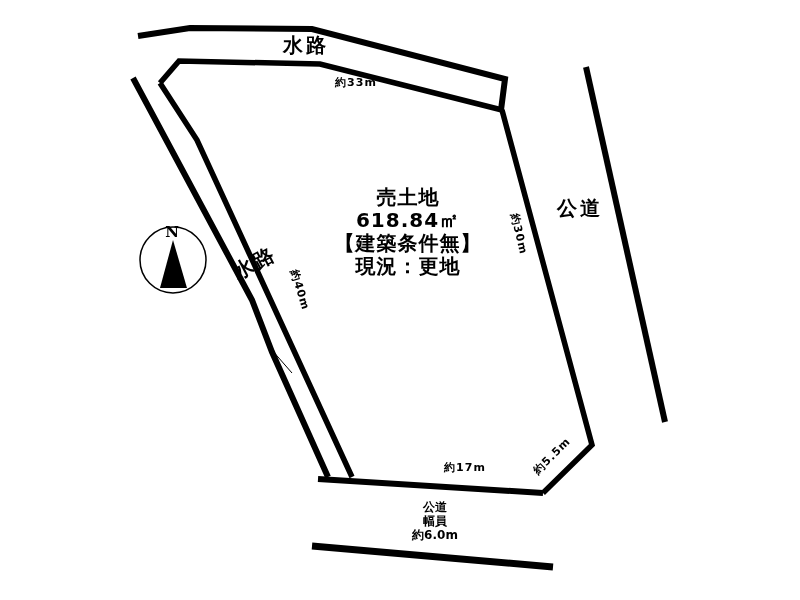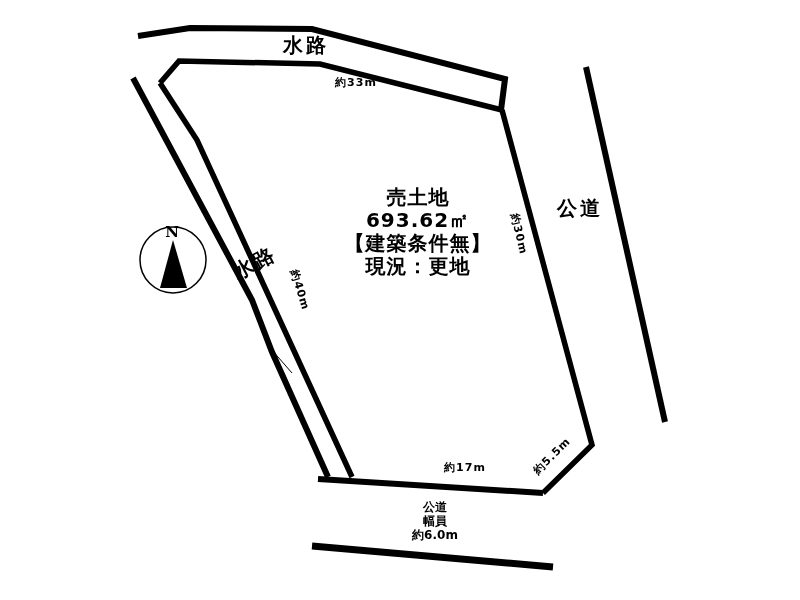--- a/index.html
+++ b/index.html
@@ -20,21 +20,21 @@
     letter-spacing:1px;
   }
   .lbl.big{font-size:20px;letter-spacing:3px;}
   .lbl.dim{font-size:11px;letter-spacing:1px;}
   .rot73{transform:translate(-50%,-50%) rotate(73deg);}
   .rot77{transform:translate(-50%,-50%) rotate(77deg);}
   .rotm28{transform:translate(-50%,-50%) rotate(-28deg);}
   .rotm45{transform:translate(-50%,-50%) rotate(-45deg);}
   #center-block{
     position:absolute;
-    left:418px;top:186px;
+    left:408px;top:186px;
     transform:translateX(-50%);
     text-align:center;
     font-size:20px;
     font-weight:bold;
     line-height:23px;
     letter-spacing:1px;
     color:#000;
   }
   #road-bottom-block{
     position:absolute;
@@ -104,18 +104,18 @@
   <div class="lbl big" style="left:580px;top:208px;">公道</div>
 
   <div id="road-bottom-block">
     <div>公道</div>
     <div>幅員</div>
     <div>約6.0m</div>
   </div>
 
   <div id="center-block">
     <div>売土地</div>
-    <div>693.62㎡</div>
+    <div>618.84㎡</div>
     <div>【建築条件無】</div>
     <div>現況：更地</div>
   </div>
 
 </div>
 
 </body></html>

